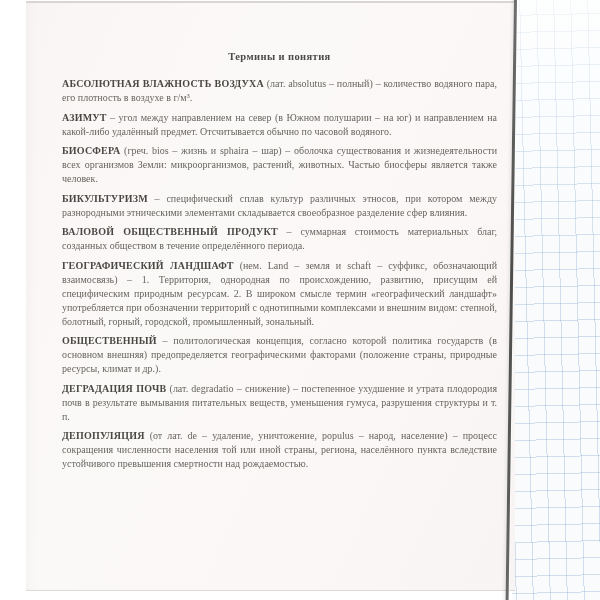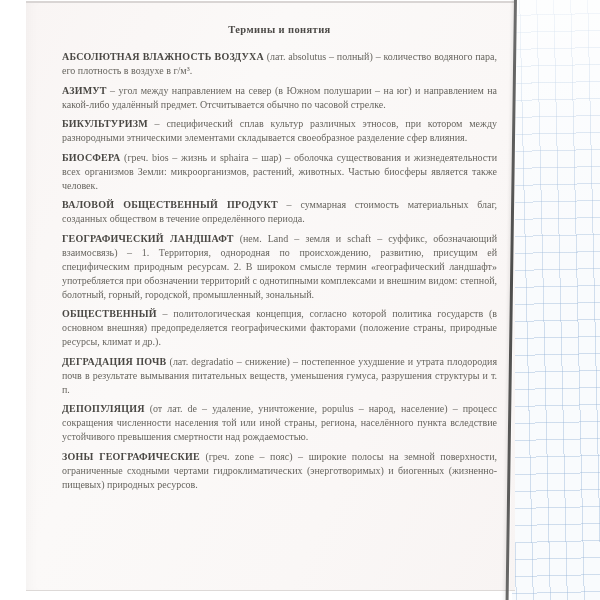--- a/index.html
+++ b/index.html
@@ -53,20 +53,21 @@
     width: 489px; height: 590px;
     background: linear-gradient(115deg, #f9f5f4, #fbf9f8 35%, #faf7f6 70%, #f8f4f3);
     border-top: 2px solid #d9d5d4;
     border-bottom: 1px solid #ddd9d7;
     box-shadow: inset 10px 0 16px -12px rgba(0,0,0,0.06);
     z-index: 2;
     box-sizing: border-box;
   }
   .content {
     padding: 21px 18px 0 36px;
+    margin-top: 27px;
   }
   .title {
     font-size: 10.5px;
     font-weight: bold;
     text-align: center;
     color: #4c4a47;
     letter-spacing: 0.4px;
     margin: 0 0 15px 0;
   }
   .entry {
@@ -94,35 +95,34 @@
 
   <div class="page-edge"></div>
 
   <div class="page">
     <div class="content">
 
       <h1 class="title">Термины и понятия</h1>
 
       <p class="entry"><b class="term">АБСОЛЮТНАЯ ВЛАЖНОСТЬ ВОЗДУХА</b><span> (лат. absolutus – полный) – количество водяного пара, его плотность в воздухе в г/м³.</span></p>
 
-      <p class="entry"><b class="term">АЗИМУТ</b><span> – угол между направлением на север (в Южном полушарии – на юг) и направлением на какой-либо удалённый предмет. Отсчитывается обычно по часовой стрелке.</span></p>
+      <p class="entry"><b class="term">АЗИМУТ</b><span> – угол между направлением на север (в Южном полушарии – на юг) и направлением на какой-либо удалённый предмет. Отсчитывается обычно по часовой водяного.</span></p>
 
 
+      <p class="entry"><b class="term">БИОСФЕРА</b><span> (греч. bios – жизнь и sphaira – шар) – оболочка существования и жизнедеятельности всех организмов Земли: микроорганизмов, растений, животных. Частью биосферы является также человек.</span></p>
+
       <p class="entry"><b class="term">БИКУЛЬТУРИЗМ</b><span> – специфический сплав культур различных этносов, при котором между разнородными этническими элементами складывается своеобразное разделение сфер влияния.</span></p>
-
-      <p class="entry"><b class="term">БИОСФЕРА</b><span> (греч. bios – жизнь и sphaira – шар) – оболочка существования и жизнедеятельности всех организмов Земли: микроорганизмов, растений, животных. Частью биосферы является также человек.</span></p>
 
       <p class="entry"><b class="term">ВАЛОВОЙ ОБЩЕСТВЕННЫЙ ПРОДУКТ</b><span> – суммарная стоимость материальных благ, созданных обществом в течение определённого периода.</span></p>
 
       <p class="entry"><b class="term">ГЕОГРАФИЧЕСКИЙ ЛАНДШАФТ</b><span> (нем. Land – земля и schaft – суффикс, обозначающий взаимосвязь) – 1. Территория, однородная по происхождению, развитию, присущим ей специфическим природным ресурсам. 2. В широком смысле термин «географический ландшафт» употребляется при обозначении территорий с однотипными комплексами и внешним видом: степной, болотный, горный, городской, промышленный, зональный.</span></p>
 
       <p class="entry"><b class="term">ОБЩЕСТВЕННЫЙ</b><span> – политологическая концепция, согласно которой политика государств (в основном внешняя) предопределяется географическими факторами (положение страны, природные ресурсы, климат и др.).</span></p>
 
       <p class="entry"><b class="term">ДЕГРАДАЦИЯ ПОЧВ</b><span> (лат. degradatio – снижение) – постепенное ухудшение и утрата плодородия почв в результате вымывания питательных веществ, уменьшения гумуса, разрушения структуры и т. п.</span></p>
 
       <p class="entry"><b class="term">ДЕПОПУЛЯЦИЯ</b><span> (от лат. de – удаление, уничтожение, populus – народ, население) – процесс сокращения численности населения той или иной страны, региона, населённого пункта вследствие устойчивого превышения смертности над рождаемостью.</span></p>
 
-      <p class="entry"><b class="term">ЗОНЫ ГЕОГРАФИЧЕСКИЕ</b><span> (греч. zone – пояс) – широкие полосы на земной поверхности, ограниченные сходными чертами гидроклиматических (энерготворимых) и биогенных (жизненно-пищевых) природных ресурсов.</span></p>
 
     </div>
   </div>
 
 </div>
 
 </body></html>

